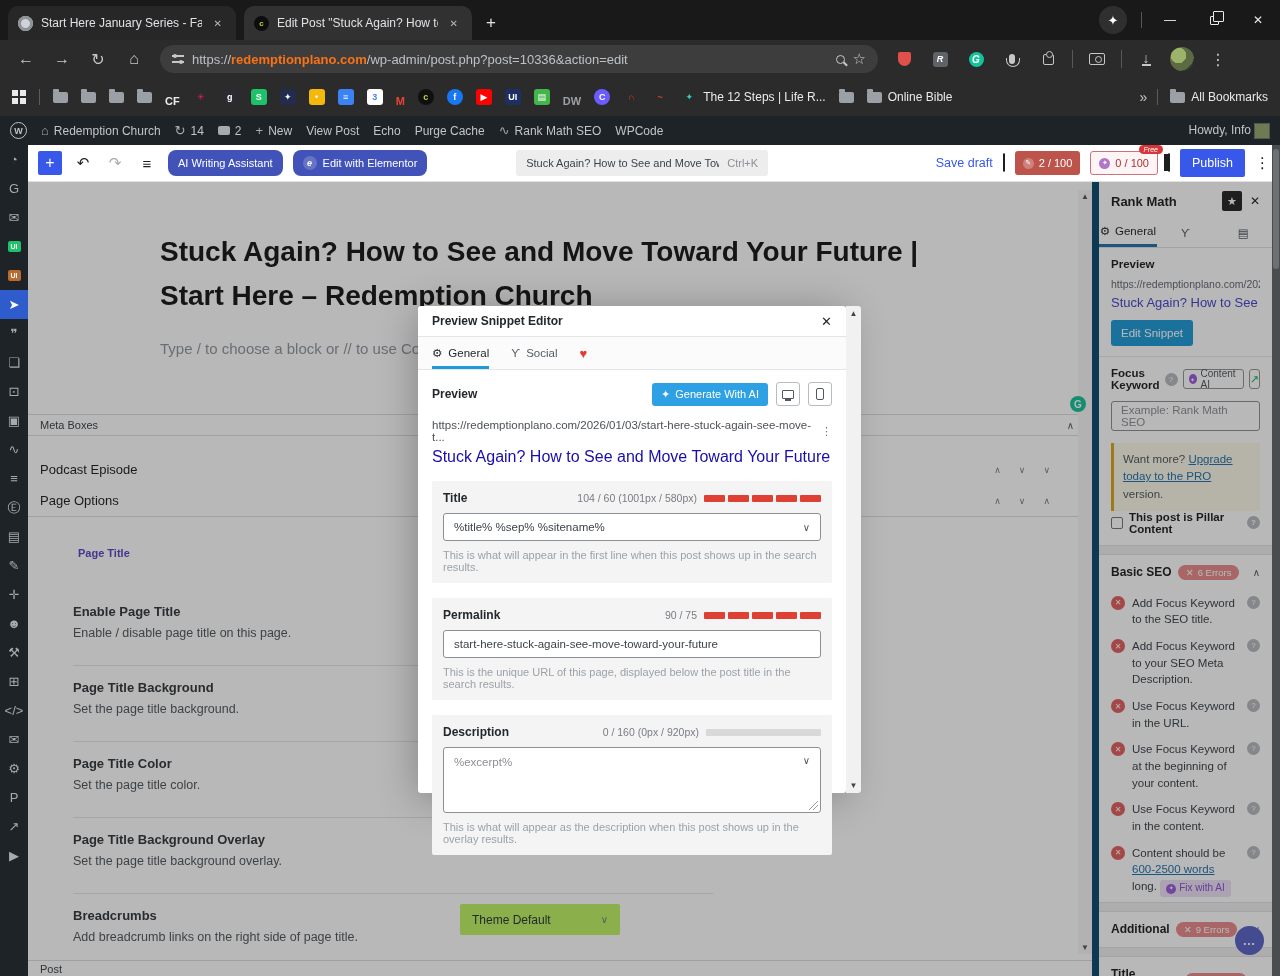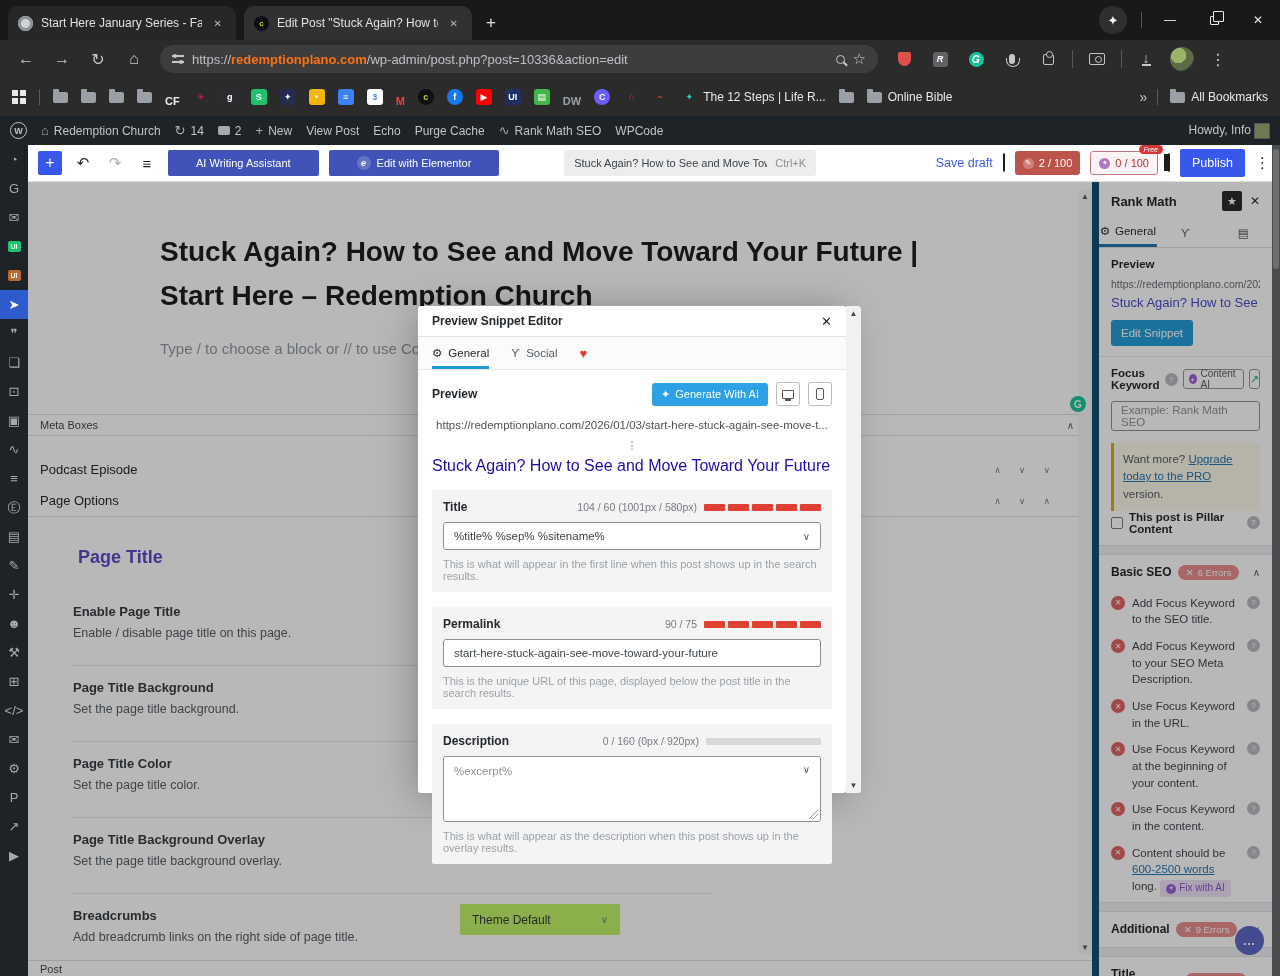--- a/index.html
+++ b/index.html
@@ -105,22 +105,22 @@
   .ws-item.ws-active { background:#2f5ccc; color:#fff; }
   .ws-chip { font-size:7px; font-weight:bold; color:#fff; padding:2px 3px; border-radius:2px; }
 
   
   #edtoolbar { position:absolute; left:28px; top:145px; width:1252px; height:37px; background:#fff;
     border-bottom:1px solid #e0e0e0; display:flex; align-items:center; padding:0 10px; gap:10px; z-index:5; }
   .et-plus { width:24px; height:24px; background:#3858e9; color:#fff; border-radius:2px; font-size:16px;
     display:flex; align-items:center; justify-content:center; }
   .et-ic { color:#1e1e1e; font-size:15px; width:22px; text-align:center; }
   .et-ic.dis { color:#a7aaad; }
-  .btn-indigo { background:#4152b8; color:#fff; font-size:11px; height:26px; padding:0 28px;
-    border-radius:2px; display:flex; align-items:center; gap:6px; white-space:nowrap; }
+  .btn-indigo { background:#4152b8; color:#fff; font-size:11px; height:26px; padding:0 10px;
+    border-radius:8px; display:flex; align-items:center; gap:6px; white-space:nowrap; }
   .el-e { width:14px; height:14px; border-radius:50%; background:#fff3; color:#fff; font-size:9px;
     display:flex; align-items:center; justify-content:center; font-weight:bold; }
   .doc-pill { width:252px; height:26px; background:#ededed; border-radius:3px; display:flex;
     align-items:center; padding:0 10px; gap:8px; margin:0 auto; font-size:11px; color:#3c434a; }
   .doc-pill .sc { margin-left:auto; color:#8c8f94; }
   .doc-pill .dt { white-space:nowrap; overflow:hidden; }
   .et-right { display:flex; align-items:center; gap:10px; margin-left:auto; }
   .savedraft { color:#3858e9; font-size:12.5px; white-space:nowrap; }
   .i-monitor { width:15px; height:11px; border:1.5px solid #1e1e1e; border-radius:2px; position:relative; }
   .i-monitor::after { content:""; position:absolute; left:3px; right:3px; bottom:-4px; height:1.5px; background:#1e1e1e; }
@@ -143,21 +143,21 @@
   #content { position:absolute; left:28px; top:182px; width:1064px; height:794px; background:#fff; z-index:1; }
   .post-title { position:absolute; left:132px; top:48px; width:812px; font-size:28px; line-height:1.58;
     font-weight:bold; color:#161616; }
   .block-ph { position:absolute; left:132px; top:158px; font-size:15px; color:#8f969e; }
   .metabar { position:absolute; left:0; top:232px; width:1064px; height:22px; border-top:1px solid #ddd;
     border-bottom:1px solid #ddd; display:flex; align-items:center; padding:0 12px; font-size:11px; color:#3c434a; }
   .mb-caret { margin-left:auto; color:#50575e; font-size:10px; padding-right:6px; }
   .mbrow { position:absolute; left:0; width:1064px; height:32px; border-bottom:1px solid #ddd;
     display:flex; align-items:center; padding:0 12px; font-size:13px; color:#1e1e1e; background:#fff; }
   .mbrow .ord { margin-left:auto; display:flex; gap:18px; color:#787c82; font-size:9px; padding-right:30px; }
-  .po-heading { position:absolute; left:50px; top:365px; font-size:18px; font-weight:bold; color:#5646c8;text-align:right; }
+  .po-heading { position:absolute; left:50px; top:365px; font-size:11px; font-weight:bold; color:#5646c8;text-align:right; }
   #po-fields { position:absolute; left:45px; top:408px; width:640px; }
   .po-row { position:relative; padding:14px 0 20px; border-bottom:1px solid #e6e6e9; min-height:76px; }
   .po-row:last-child { border-bottom:none; }
   .po-label { font-size:13px; font-weight:bold; color:#32373c; margin-bottom:7px; }
   .po-desc { font-size:12.5px; color:#50575e; }
   .po-btn { position:absolute; left:387px; top:10px; width:160px; height:31px; background:#bef264;
     border-radius:2px; display:flex; align-items:center; padding:0 12px; font-size:12px; color:#2c3338;
     justify-content:space-between; }
   .po-chev { color:#787c82; font-size:10px; }
   .post-footer { position:absolute; left:0; top:778px; width:1064px; height:16px; border-top:1px solid #ddd;
@@ -241,21 +241,21 @@
   .m-body { padding:12px 14px; }
   .pv-row { display:flex; align-items:center; gap:8px; }
   .pv-label { font-size:12px; font-weight:bold; color:#23282d; flex:1; }
   .genai { background:#2ea1e4; color:#fff; font-size:11px; height:23px; padding:0 9px; border-radius:3px;
     display:flex; align-items:center; gap:5px; }
   .dev-btn { width:24px; height:24px; border:1px solid #b5bcc2; border-radius:3px; display:flex;
     align-items:center; justify-content:center; background:#fff; }
   .i-mon-sm { width:12px; height:9px; border:1.5px solid #50575e; border-radius:1px; position:relative; }
   .i-mon-sm::after { content:""; position:absolute; left:2px; right:2px; bottom:-3px; height:1.5px; background:#50575e; }
   .i-mob-sm { width:8px; height:12px; border:1.5px solid #50575e; border-radius:2px; }
-  .pv-url { margin-top:13px; font-size:11.5px; color:#4d5156; display:flex; gap:8px; align-items:center;flex-direction:column; }
+  .pv-url { margin-top:13px; font-size:11.5px; color:#4d5156; display:flex; gap:8px; align-items:center; }
   .pv-kebab { color:#70757a; font-size:11px; }
   .pv-link { margin-top:5px; font-size:16px; color:#1a0dab; white-space:nowrap; overflow:hidden; }
   .fcard { margin-top:15px; background:#f4f4f5; border-radius:2px; padding:10px 11px; }
   .fc-head { display:flex; align-items:center; }
   .fc-label { font-size:12px; font-weight:bold; color:#23282d; flex:1; }
   .fc-counter { font-size:10.5px; color:#787c82; }
   .bars { display:flex; gap:3px; margin-left:7px; }
   .bar { height:7px; border-radius:1px; }
   .bar.red { width:21px; background:#df4034; }
   .bar.gray { width:115px; background:#d9d9da; }

